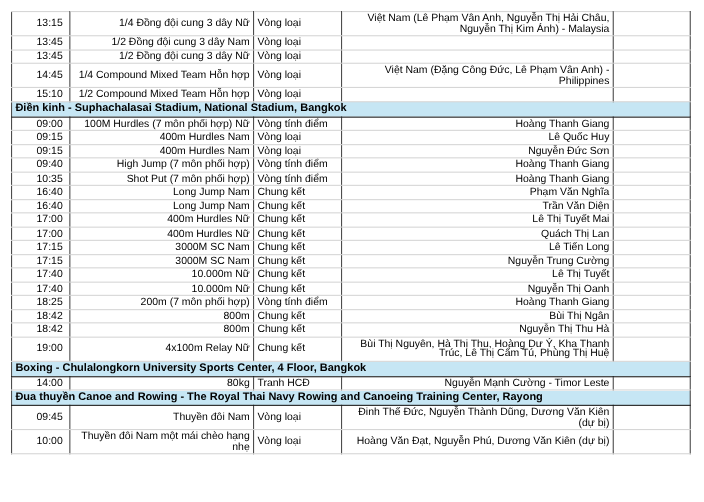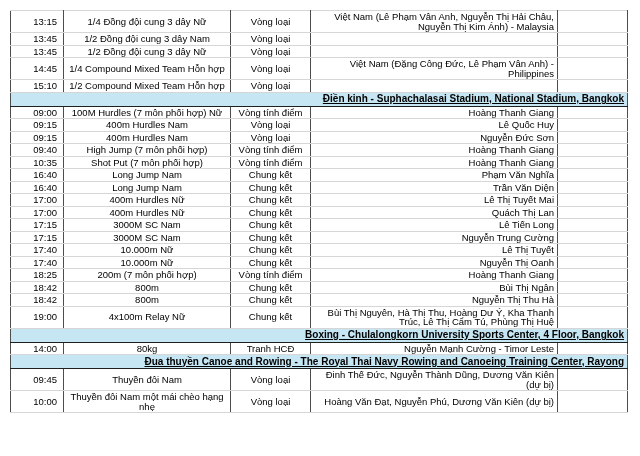--- a/index.html
+++ b/index.html
@@ -12,32 +12,32 @@
     margin:10px 0 0 10px; width:617px;
   }
   td {
     border:1px solid;
     border-color:#d6d6d6 #4d4d4d; 
     font-size:9.5px; line-height:9.5px;
     padding:1px 3px; vertical-align:middle;
     overflow:hidden; word-wrap:break-word;
   }
   td.cell-time { text-align:right; padding-right:6px; white-space:nowrap; }
-  td.cell-event { text-align:center; }
-  td.cell-stage { text-align:center; }
+  td.cell-event { text-align:right; }
+  td.cell-stage { }
   td.cell-participants { text-align:right; }
   td.cell-notes { }
   tr.section-row td.section-cell {
     background:var(--header-bg, #c6e6f4);
     border-top:1px solid #1f1f1f;
     border-bottom:1px solid #1f1f1f;
     border-left:1px solid #4d4d4d;
     border-right:1px solid #4d4d4d;
     font-weight:bold; font-size:10px; line-height:10px;
-    padding:1.5px 3px; text-align:right; white-space:nowrap;text-decoration:underline;
+    padding:1.5px 3px; text-align:left; white-space:nowrap;
   }
 </style>
 </head>
 <body>
 
 <div class="page">
   <table class="schedule">
     <colgroup>
         <col style="width: 53px;">
         <col style="width: 167px;">

